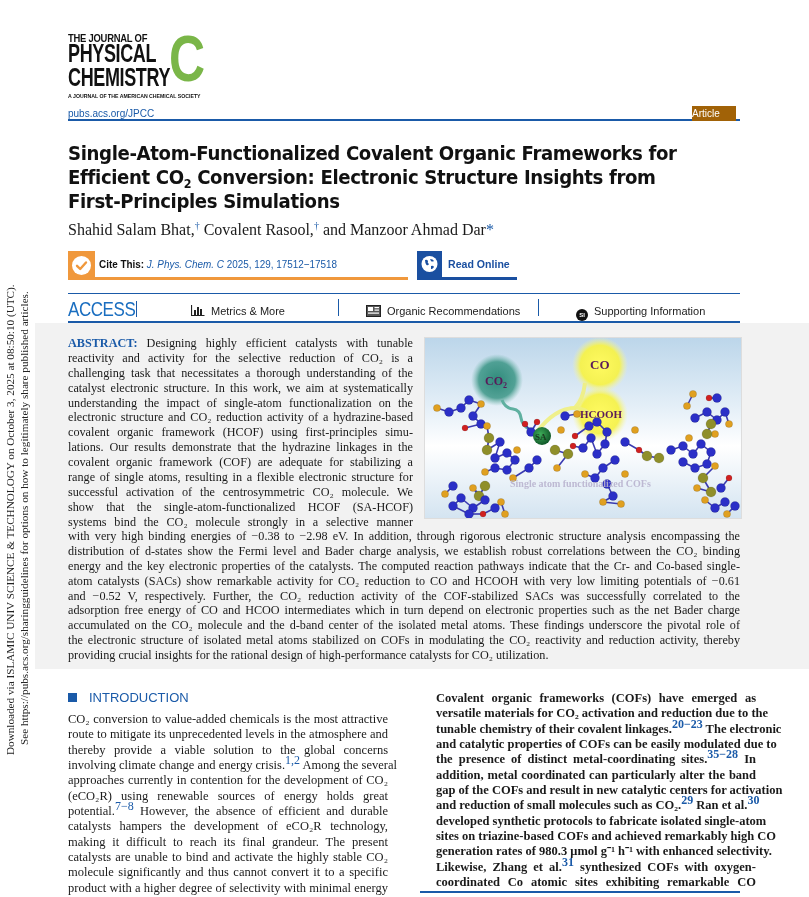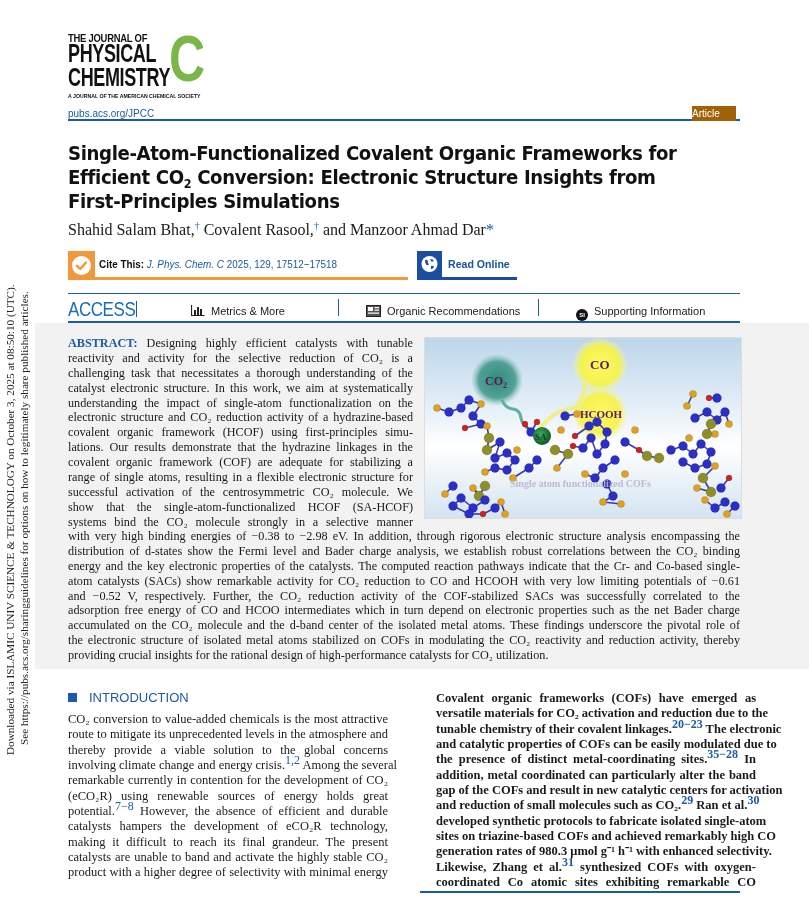--- a/index.html
+++ b/index.html
@@ -382,26 +382,27 @@
   <span class="line last">providing crucial insights for the rational design of high-performance catalysts for CO₂ utilization.</span>
 </div>
 
 <div class="sec-head"><span class="sq"></span><span>INTRODUCTION</span></div>
 
 <div class="col-left body-text" id="introLeft">
     <span class="line">CO₂ conversion to value-added chemicals is the most attractive</span>
     <span class="line">route to mitigate its unprecedented levels in the atmosphere and</span>
     <span class="line">thereby provide a viable solution to the global concerns</span>
     <span class="line">involving climate change and energy crisis.<sup class="cite">1,2</sup> Among the several</span>
-    <span class="line">remarkable currently in contention for the development of CO₂</span>
+    <span class="line">approaches currently in contention for the development of CO₂</span>
     <span class="line">(eCO₂R) using renewable sources of energy holds great</span>
     <span class="line">potential.<sup class="cite">7−8</sup> However, the absence of efficient and durable</span>
     <span class="line">catalysts hampers the development of eCO₂R technology,</span>
     <span class="line">making it difficult to reach its final grandeur. The present</span>
-    <span class="line">catalysts are unable to band and activate the highly stable CO₂</span>
+    <span class="line">catalysts are unable to bind and activate the highly stable CO₂</span>
+    <span class="line">molecule significantly and thus cannot convert it to a specific</span>
     <span class="line">product with a higher degree of selectivity with minimal energy</span>
   </div>
 <div class="col-right body-text" id="introRight">
     <span class="line">    Covalent organic frameworks (COFs) have emerged as</span>
     <span class="line">versatile materials for CO₂ activation and reduction due to the</span>
     <span class="line">tunable chemistry of their covalent linkages.<sup class="cite">20−23</sup> The electronic</span>
     <span class="line">and catalytic properties of COFs can be easily modulated due to</span>
     <span class="line">the presence of distinct metal-coordinating sites.<sup class="cite">35−28</sup> In</span>
     <span class="line">addition, metal coordinated can particularly alter the band</span>
     <span class="line">gap of the COFs and result in new catalytic centers for activation</span>

